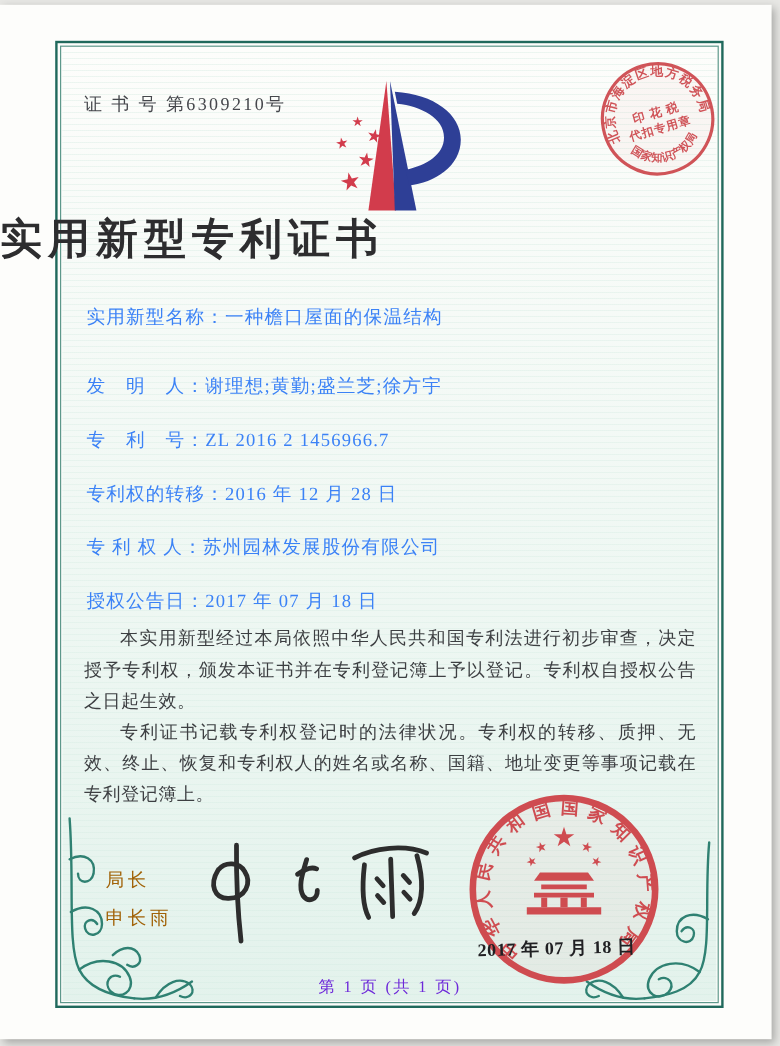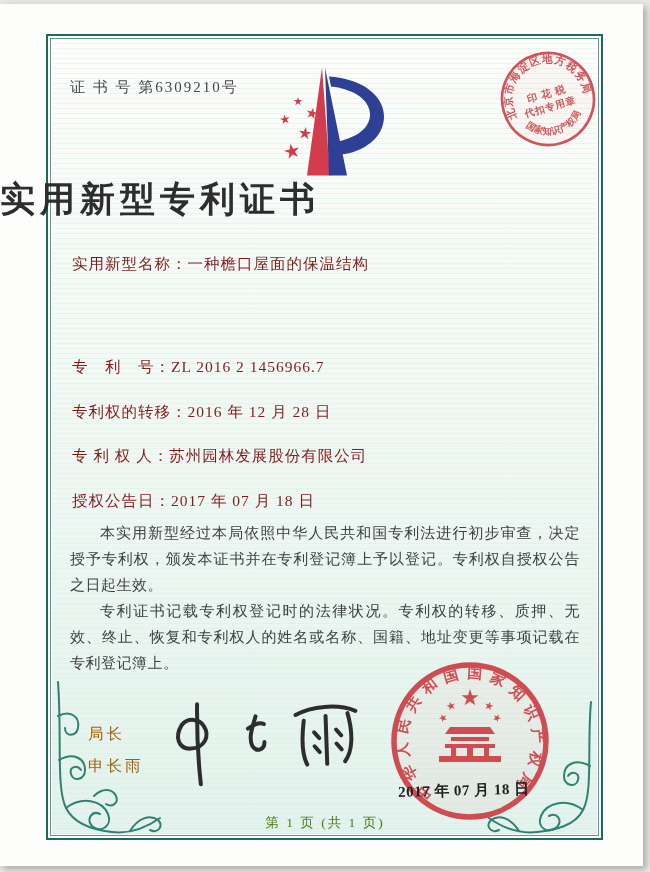--- a/index.html
+++ b/index.html
@@ -36,21 +36,21 @@
     position:absolute;left:495px;top:42px;width:106px;height:106px;
     transform:rotate(-16deg);opacity:.85;
   }
   .title{
     position:absolute;left:0;top:172px;width:650px;
     text-align:left;font-size:35px;font-weight:bold;color:#2d2d2f;
     letter-spacing:5px;
   }
   .field{
     position:absolute;left:72px;width:500px;
-    font-size:15.5px;color:#7f1d1d;letter-spacing:1px;white-space:nowrap;
+    font-size:15.5px;color:#3b82f6;letter-spacing:1px;white-space:nowrap;
   }
   .f1{top:250px}.f2{top:308px}.f3{top:353px}.f4{top:398px}.f5{top:442px}.f6{top:487px}
   .body-text{
     position:absolute;left:70px;top:516px;width:510px;
     font-size:15px;line-height:26px;color:#3d3f42;letter-spacing:.5px;
     text-align:justify;
   }
   .body-text p{margin:0;text-indent:2em;}
   .sig-titles{
     position:absolute;left:88px;top:714px;
@@ -62,21 +62,21 @@
   .seal-date{
     position:absolute;left:398px;top:777px;width:150px;
     font-size:15px;font-weight:bold;color:#202023;letter-spacing:.5px;
     transform:rotate(-1.5deg);white-space:nowrap;z-index:5;
   }
   .flourish{position:absolute;pointer-events:none;}
   .flourish.left{left:50px;bottom:30px;width:115px;height:160px;}
   .flourish.right{right:44px;bottom:30px;width:115px;height:160px;transform:scaleX(-1);}
   .footer{
     position:absolute;left:0;top:810px;width:650px;text-align:center;
-    font-size:13.5px;color:#4d7c0f;letter-spacing:2px;
+    font-size:13.5px;color:#6d28d9;letter-spacing:2px;
   }
 </style>
 </head>
 <body>
 
 <div class="paper">
 
   <div class="frame"></div>
   <div class="pattern"></div>
 
@@ -128,20 +128,21 @@
     <text font-size="10.5" fill="#c9373d" font-weight="bold">
       <textPath href="#taxBottom" textLength="74" lengthAdjust="spacing">国家知识产权局</textPath>
     </text>
     <text x="60" y="58" text-anchor="middle" font-size="11.5" fill="#c9373d" font-weight="bold" letter-spacing="1">印 花 税</text>
     <text x="60" y="73" text-anchor="middle" font-size="11" fill="#c9373d" font-weight="bold" letter-spacing="1">代扣专用章</text>
   </svg>
 
   <div class="title">实用新型专利证书</div>
 
   <div class="field f1"><span>实用新型名称：</span><span>一种檐口屋面的保温结构</span></div>
+  <div class="field f2"><span>发　明　人：</span><span>谢理想;黄勤;盛兰芝;徐方宇</span></div>
   <div class="field f3"><span>专　利　号：</span><span>ZL 2016 2 1456966.7</span></div>
   <div class="field f4"><span>专利权的转移：</span><span>2016 年 12 月 28 日</span></div>
   <div class="field f5"><span>专 利 权 人：</span><span>苏州园林发展股份有限公司</span></div>
   <div class="field f6"><span>授权公告日：</span><span>2017 年 07 月 18 日</span></div>
 
   <div class="body-text">
     <p>本实用新型经过本局依照中华人民共和国专利法进行初步审查，决定授予专利权，颁发本证书并在专利登记簿上予以登记。专利权自授权公告之日起生效。</p>
     <p>专利证书记载专利权登记时的法律状况。专利权的转移、质押、无效、终止、恢复和专利权人的姓名或名称、国籍、地址变更等事项记载在专利登记簿上。</p>
   </div>
 

